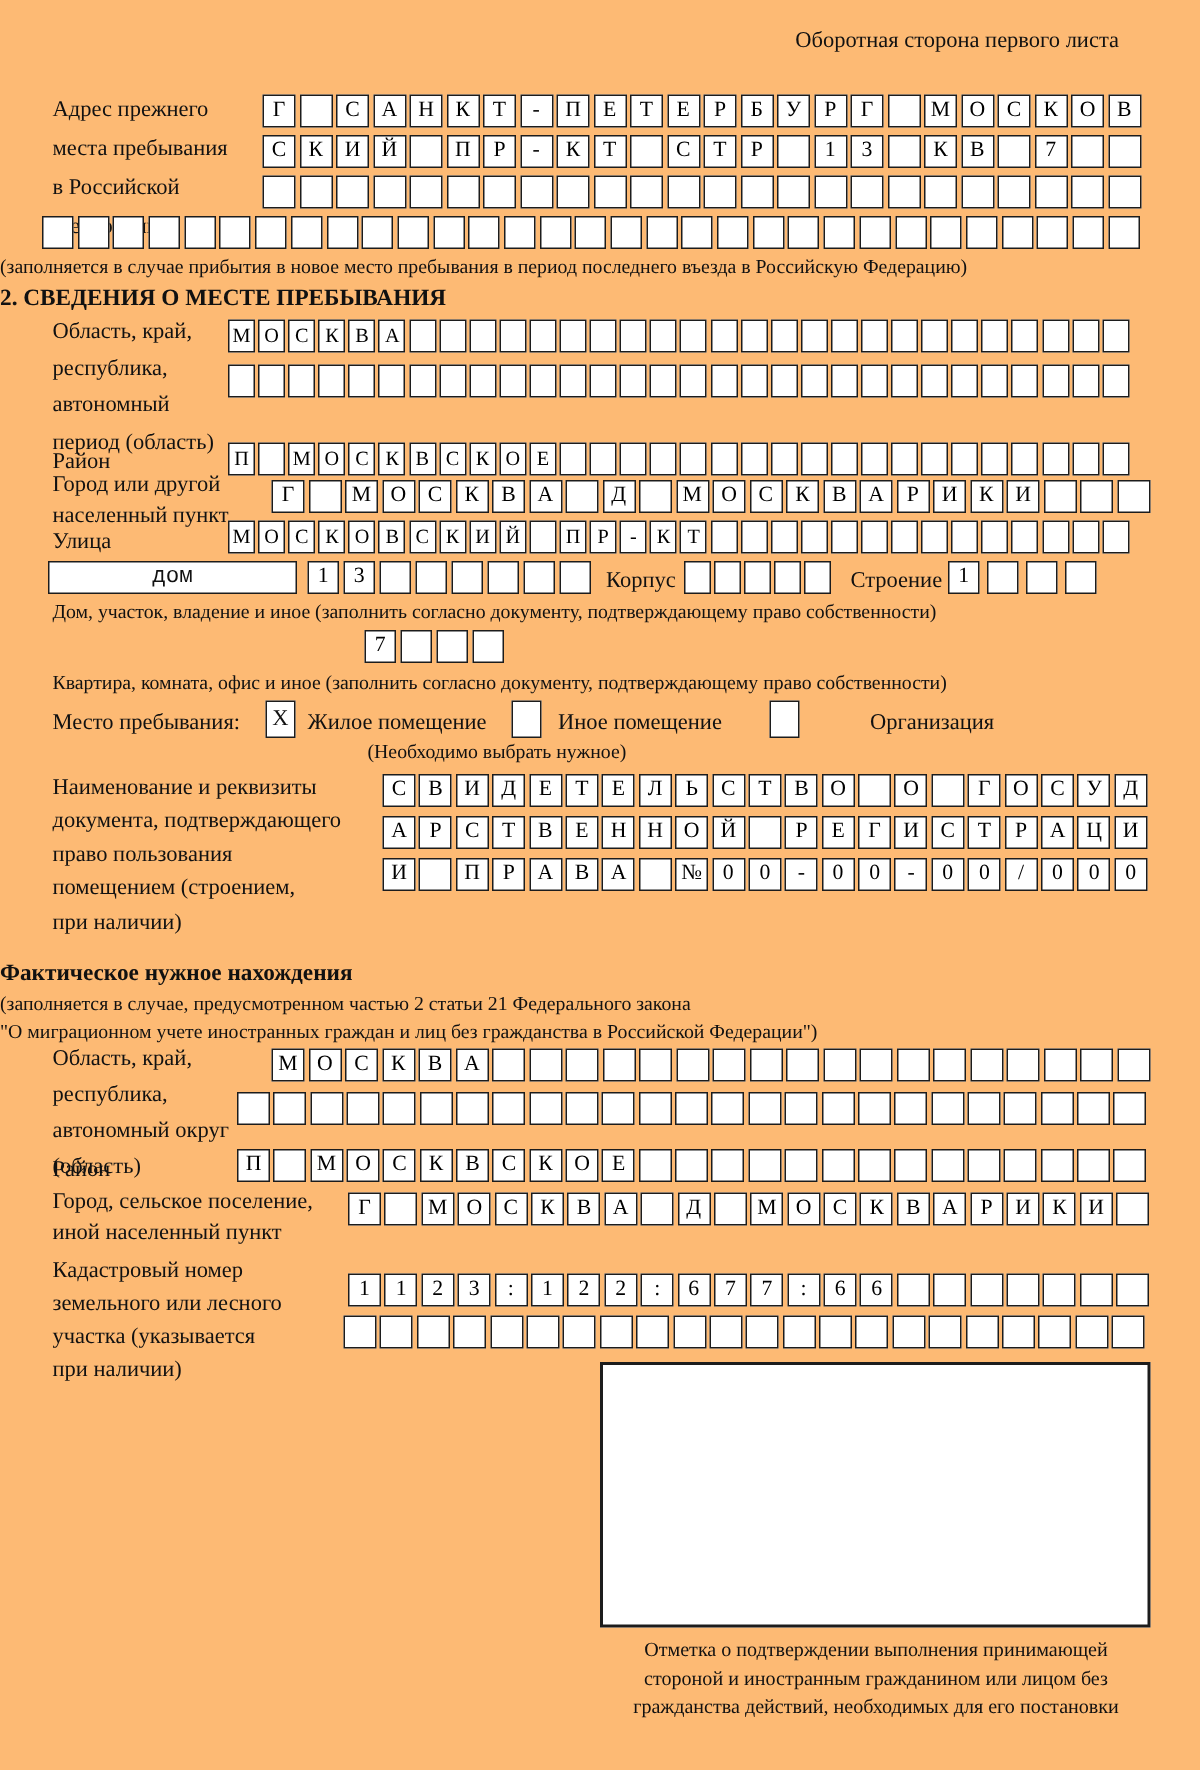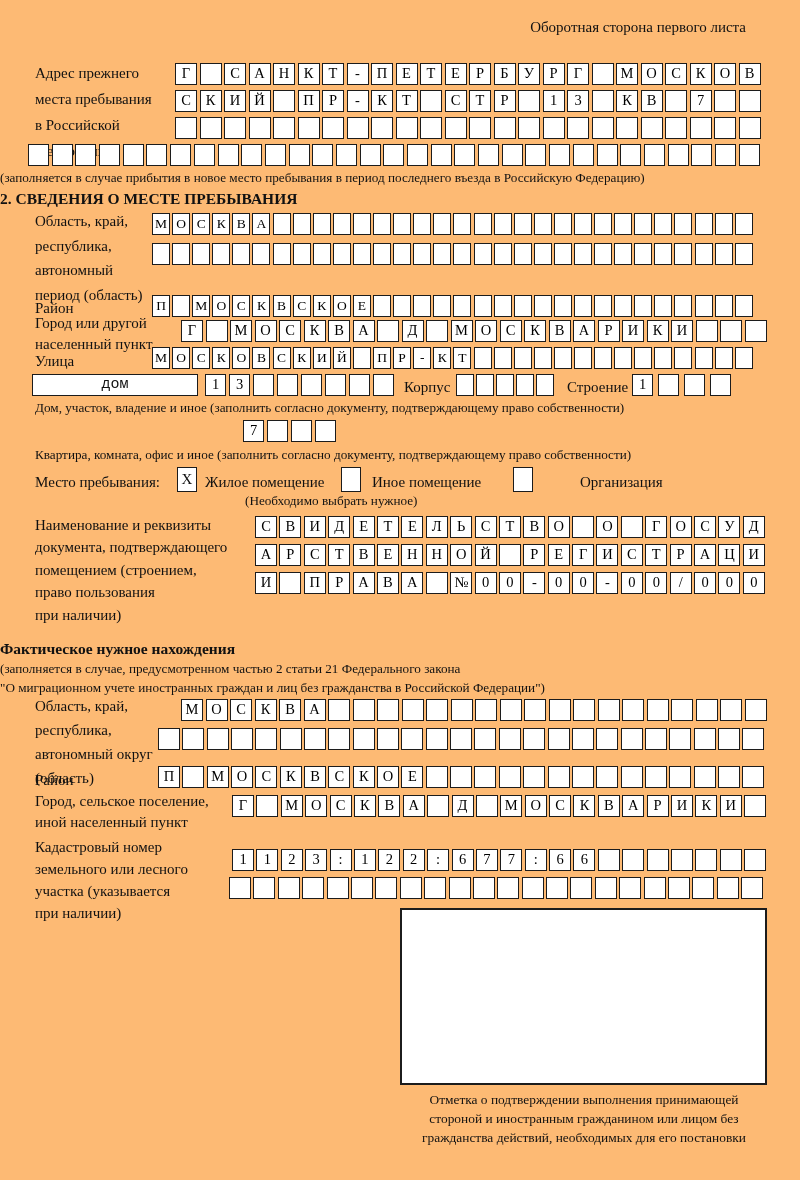--- a/index.html
+++ b/index.html
@@ -387,22 +387,22 @@
   <div class="abs lbl" style="left:205px;top:470px;">Жилое помещение</div>
   <span class="abs chk" style="left:341px;top:467px;"></span>
   <div class="abs lbl" style="left:372px;top:470px;">Иное помещение</div>
   <span class="abs chk" style="left:513px;top:467px;"></span>
   <div class="abs lbl" style="left:580px;top:470px;">Организация</div>
   <div class="abs caption" style="left:245px;top:493px;">(Необходимо выбрать нужное)</div>
 
   <div class="abs lbl" style="left:35px;top:514px;line-height:22.4px;">
       <div class="line">Наименование и реквизиты</div>
       <div class="line">документа, подтверждающего</div>
+      <div class="line">право пользования</div>
       <div class="line">помещением (строением,</div>
-      <div class="line">право пользования</div>
       <div class="line">при наличии)</div>
     </div>
   <div class="abs box-row r21" style="left:255px;top:516px;">
       <span class="cell">С</span>
       <span class="cell">В</span>
       <span class="cell">И</span>
       <span class="cell">Д</span>
       <span class="cell">Е</span>
       <span class="cell">Т</span>
       <span class="cell">Е</span>

